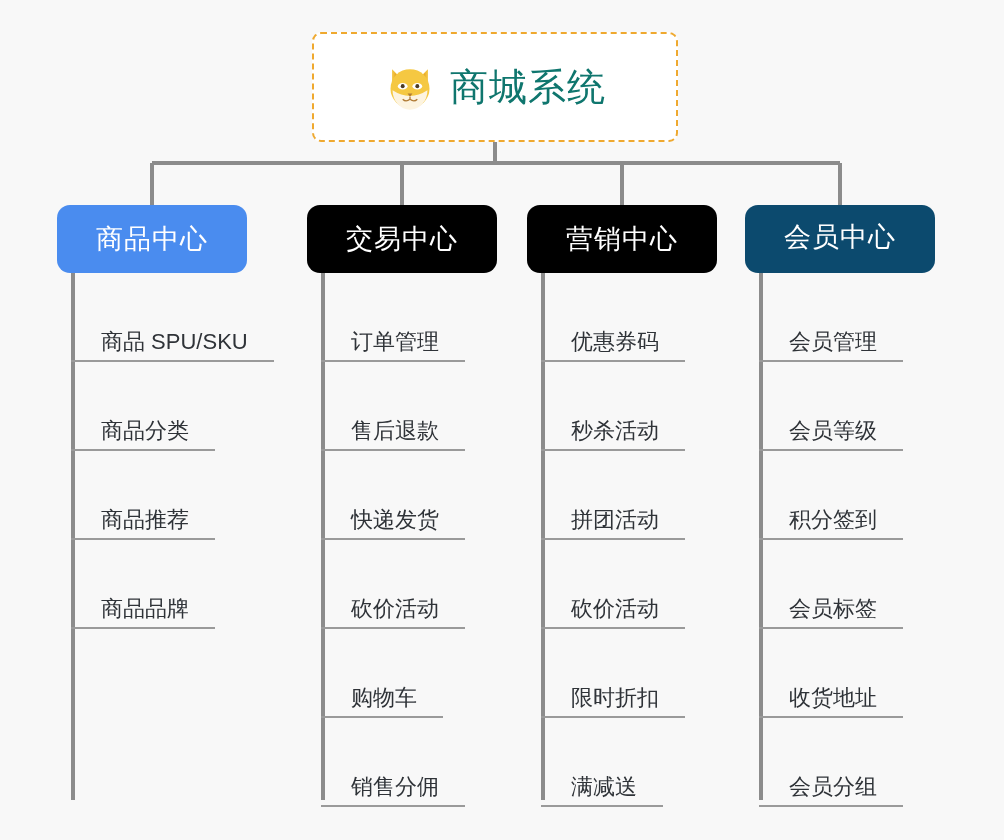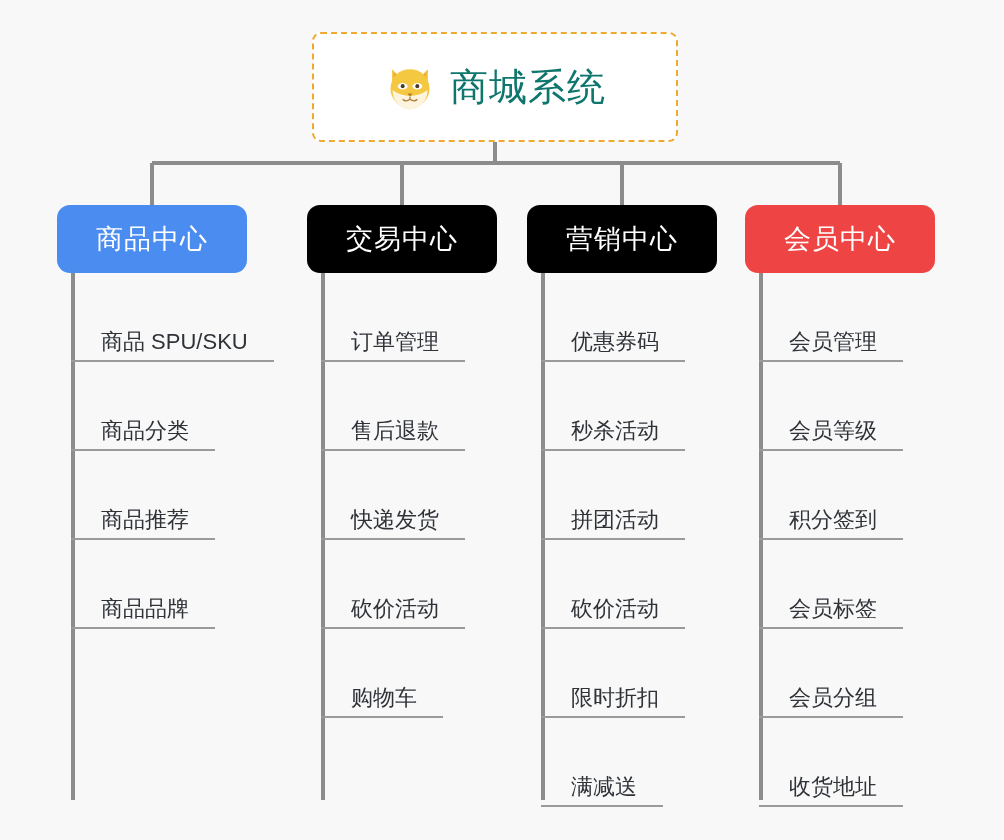--- a/index.html
+++ b/index.html
@@ -189,20 +189,23 @@
           </li>
           <li class="leaf">
             <span class="leaf-inner"><span class="leaf-label">快递发货</span></span>
           </li>
           <li class="leaf">
             <span class="leaf-inner"><span class="leaf-label">砍价活动</span></span>
           </li>
           <li class="leaf">
             <span class="leaf-inner"><span class="leaf-label">购物车</span></span>
           </li>
+          <li class="leaf">
+            <span class="leaf-inner"><span class="leaf-label">销售分佣</span></span>
+          </li>
         </ul>
       </div>
       <div class="column" style="left: 527px;">
         <div class="cat-box" style="background: #000000;">
           <div class="cat-label">营销中心</div>
         </div>
         <ul class="leaf-list">
           <li class="leaf">
             <span class="leaf-inner"><span class="leaf-label">优惠券码</span></span>
           </li>
@@ -217,39 +220,39 @@
           </li>
           <li class="leaf">
             <span class="leaf-inner"><span class="leaf-label">限时折扣</span></span>
           </li>
           <li class="leaf">
             <span class="leaf-inner"><span class="leaf-label">满减送</span></span>
           </li>
         </ul>
       </div>
       <div class="column" style="left: 745px;">
-        <div class="cat-box" style="background: #ef4444;">
+        <div class="cat-box" style="background: #0c4a6e; font-family: Liberation Mono, monospace;">
           <div class="cat-label">会员中心</div>
         </div>
         <ul class="leaf-list">
           <li class="leaf">
             <span class="leaf-inner"><span class="leaf-label">会员管理</span></span>
           </li>
           <li class="leaf">
             <span class="leaf-inner"><span class="leaf-label">会员等级</span></span>
           </li>
           <li class="leaf">
             <span class="leaf-inner"><span class="leaf-label">积分签到</span></span>
           </li>
           <li class="leaf">
             <span class="leaf-inner"><span class="leaf-label">会员标签</span></span>
           </li>
           <li class="leaf">
+            <span class="leaf-inner"><span class="leaf-label">收货地址</span></span>
+          </li>
+          <li class="leaf">
             <span class="leaf-inner"><span class="leaf-label">会员分组</span></span>
           </li>
-          <li class="leaf">
-            <span class="leaf-inner"><span class="leaf-label">收货地址</span></span>
-          </li>
         </ul>
       </div>
     </div>
 
 </div>
 
 </body></html>

